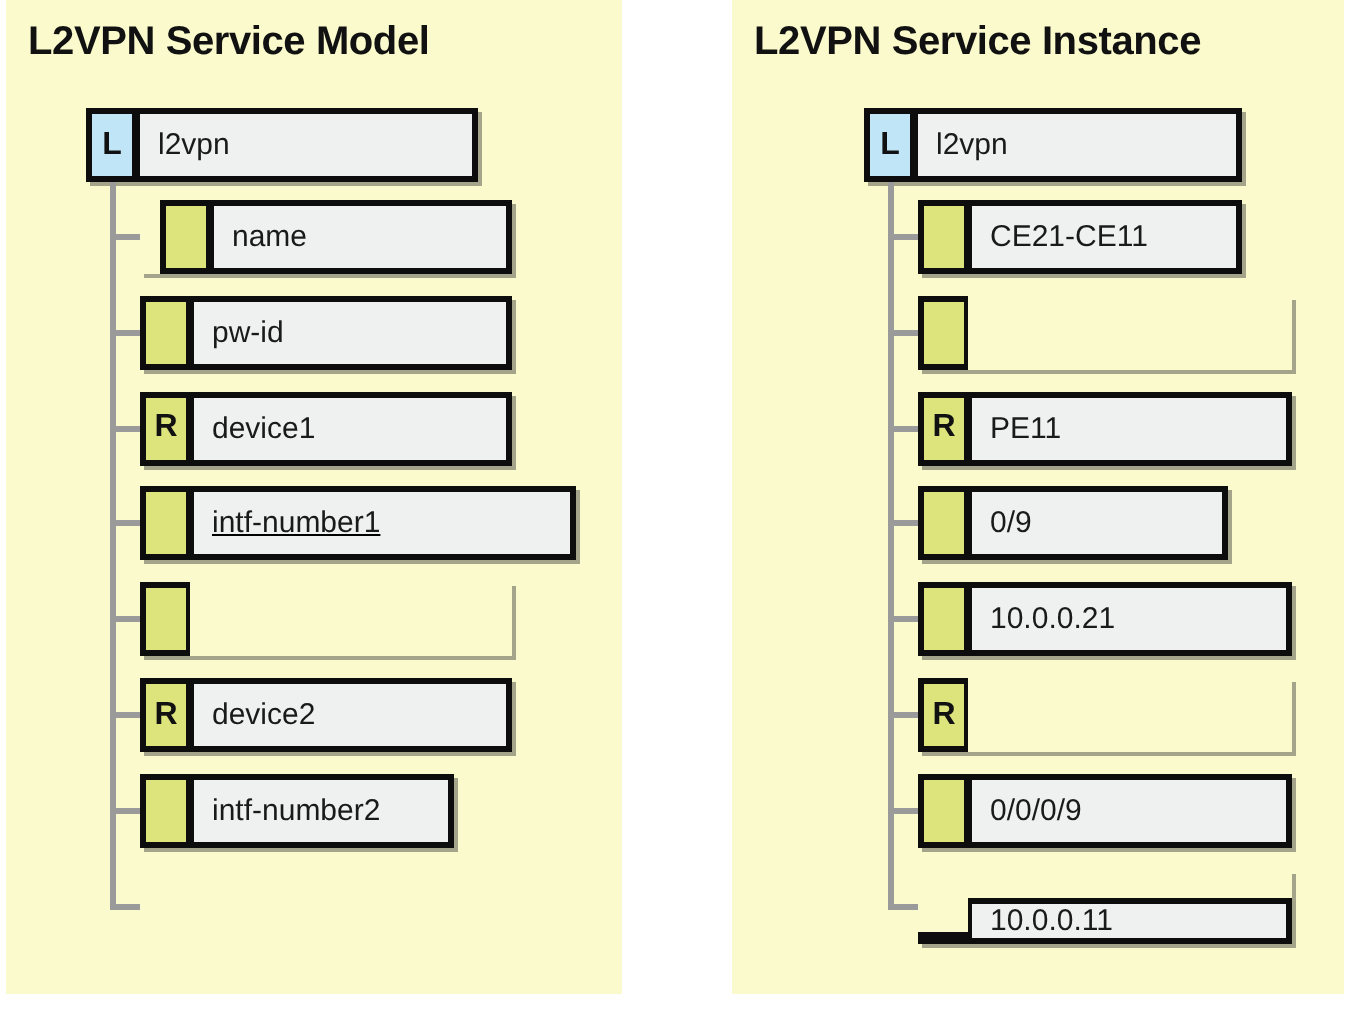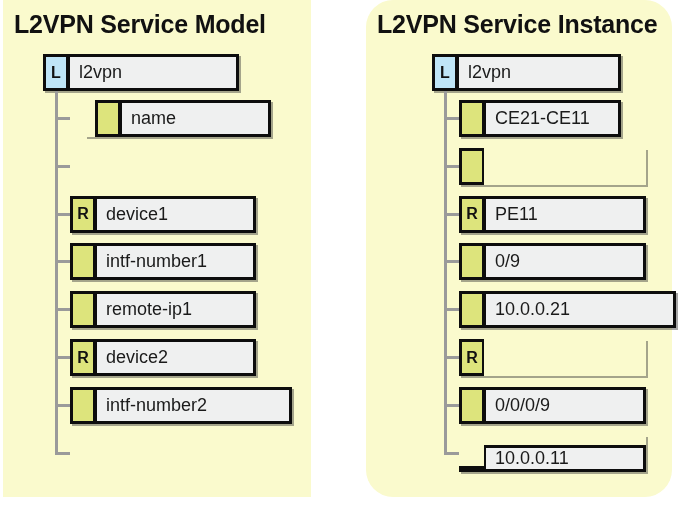--- a/index.html
+++ b/index.html
@@ -23,27 +23,27 @@
   }
 
   
   .panel {
     position: absolute;
     top: 0;
     height: 497px;
     background: #fafacd;
   }
   .panel.left  { left: 3px;   width: 308px; }
-  .panel.right { left: 366px; width: 306px; border-radius: 27px; }
+  .panel.right { left: 366px; width: 306px; }
 
   .panel-title {
     position: absolute;
     left: 11px;
     top: 10px;
-    font-size: 25px;
+    font-size: 20px;
     font-weight: bold;
     color: #111111;
     letter-spacing: -0.2px;
     white-space: nowrap;
   }
 
   
   .tree {
     position: absolute;
     left: 0;
@@ -94,21 +94,21 @@
 
   .label {
     flex: 1 1 auto;
     box-sizing: border-box;
     border: 3px solid #0d0d0d;
     border-left-width: 2px;
     background: #eff0f0;
     display: flex;
     align-items: center;
     padding-left: 9px;
-    font-size: 18px;
+    font-size: 15px;
     color: #1a1a1a;
     white-space: nowrap;
     overflow: hidden;
   }
 
   
   .node.root .label { padding-left: 9px; }
 </style>
 </head>
 <body>
@@ -117,47 +117,50 @@
 
   <div class="panel left">
     <div class="panel-title">L2VPN Service Model</div>
     <div class="tree" id="tree-0">
         <div class="node root" style="left: 40px; top: 54px; width: 196px;">
           <div class="badge list">L</div>
           <div class="label">l2vpn</div>
         </div>
         <div class="spine" style="left: 52px; top: 91px; height: 362.1px;"></div>
         <div class="stub" style="left: 52px; top: 117px; width: 15px;"></div>
-        <div class="node" style="left: 82px; top: 100px; width: 186px; padding-left: 10px;">
+        <div class="node" style="left: 67px; top: 100px; width: 186px; padding-left: 10px;">
           <div class="badge leaf"></div>
           <div class="label">name</div>
         </div>
         <div class="stub" style="left: 52px; top: 164.8px; width: 15px;"></div>
+        <div class="node" style="left: 67px; top: 147.8px; width: 186px;">
+          <div class="badge leaf"></div>
+          <div class="label">pw-id</div>
+        </div>
         <div class="stub" style="left: 52px; top: 212.6px; width: 15px;"></div>
         <div class="node" style="left: 67px; top: 195.6px; width: 186px;">
           <div class="badge ref">R</div>
           <div class="label">device1</div>
         </div>
         <div class="stub" style="left: 52px; top: 260.4px; width: 15px;"></div>
-        <div class="node" style="left: 67px; top: 243.4px; width: 186px;">
+        <div class="node" style="left: 67px; top: 243.4px; width: 218px; text-decoration: underline;">
           <div class="badge leaf"></div>
           <div class="label">intf-number1</div>
         </div>
         <div class="stub" style="left: 52px; top: 308.2px; width: 15px;"></div>
         <div class="node" style="left: 67px; top: 291.2px; width: 186px;">
           <div class="badge leaf"></div>
-          <div class="label">remote-ip1</div>
         </div>
         <div class="stub" style="left: 52px; top: 356px; width: 15px;"></div>
         <div class="node" style="left: 67px; top: 339px; width: 186px;">
           <div class="badge ref">R</div>
           <div class="label">device2</div>
         </div>
         <div class="stub" style="left: 52px; top: 403.8px; width: 15px;"></div>
-        <div class="node" style="left: 67px; top: 386.8px; width: 222px;">
+        <div class="node" style="left: 67px; top: 386.8px; width: 157px;">
           <div class="badge leaf"></div>
           <div class="label">intf-number2</div>
         </div>
         <div class="stub" style="left: 52px; top: 451.6px; width: 15px;"></div>
       </div>
   </div>
 
   <div class="panel right">
     <div class="panel-title">L2VPN Service Instance</div>
     <div class="tree" id="tree-1">
@@ -174,26 +177,26 @@
         <div class="stub" style="left: 78px; top: 164.8px; width: 15px;"></div>
         <div class="node" style="left: 93px; top: 147.8px; width: 187px;">
           <div class="badge leaf"></div>
         </div>
         <div class="stub" style="left: 78px; top: 212.6px; width: 15px;"></div>
         <div class="node" style="left: 93px; top: 195.6px; width: 187px;">
           <div class="badge ref">R</div>
           <div class="label">PE11</div>
         </div>
         <div class="stub" style="left: 78px; top: 260.4px; width: 15px;"></div>
-        <div class="node" style="left: 93px; top: 243.4px; width: 187px;">
+        <div class="node" style="left: 93px; top: 243.4px; width: 155px;">
           <div class="badge leaf"></div>
           <div class="label">0/9</div>
         </div>
         <div class="stub" style="left: 78px; top: 308.2px; width: 15px;"></div>
-        <div class="node" style="left: 93px; top: 291.2px; width: 217px;">
+        <div class="node" style="left: 93px; top: 291.2px; width: 187px;">
           <div class="badge leaf"></div>
           <div class="label">10.0.0.21</div>
         </div>
         <div class="stub" style="left: 78px; top: 356px; width: 15px;"></div>
         <div class="node" style="left: 93px; top: 339px; width: 187px;">
           <div class="badge ref">R</div>
         </div>
         <div class="stub" style="left: 78px; top: 403.8px; width: 15px;"></div>
         <div class="node" style="left: 93px; top: 386.8px; width: 187px; text-align: center;">
           <div class="badge leaf"></div>

